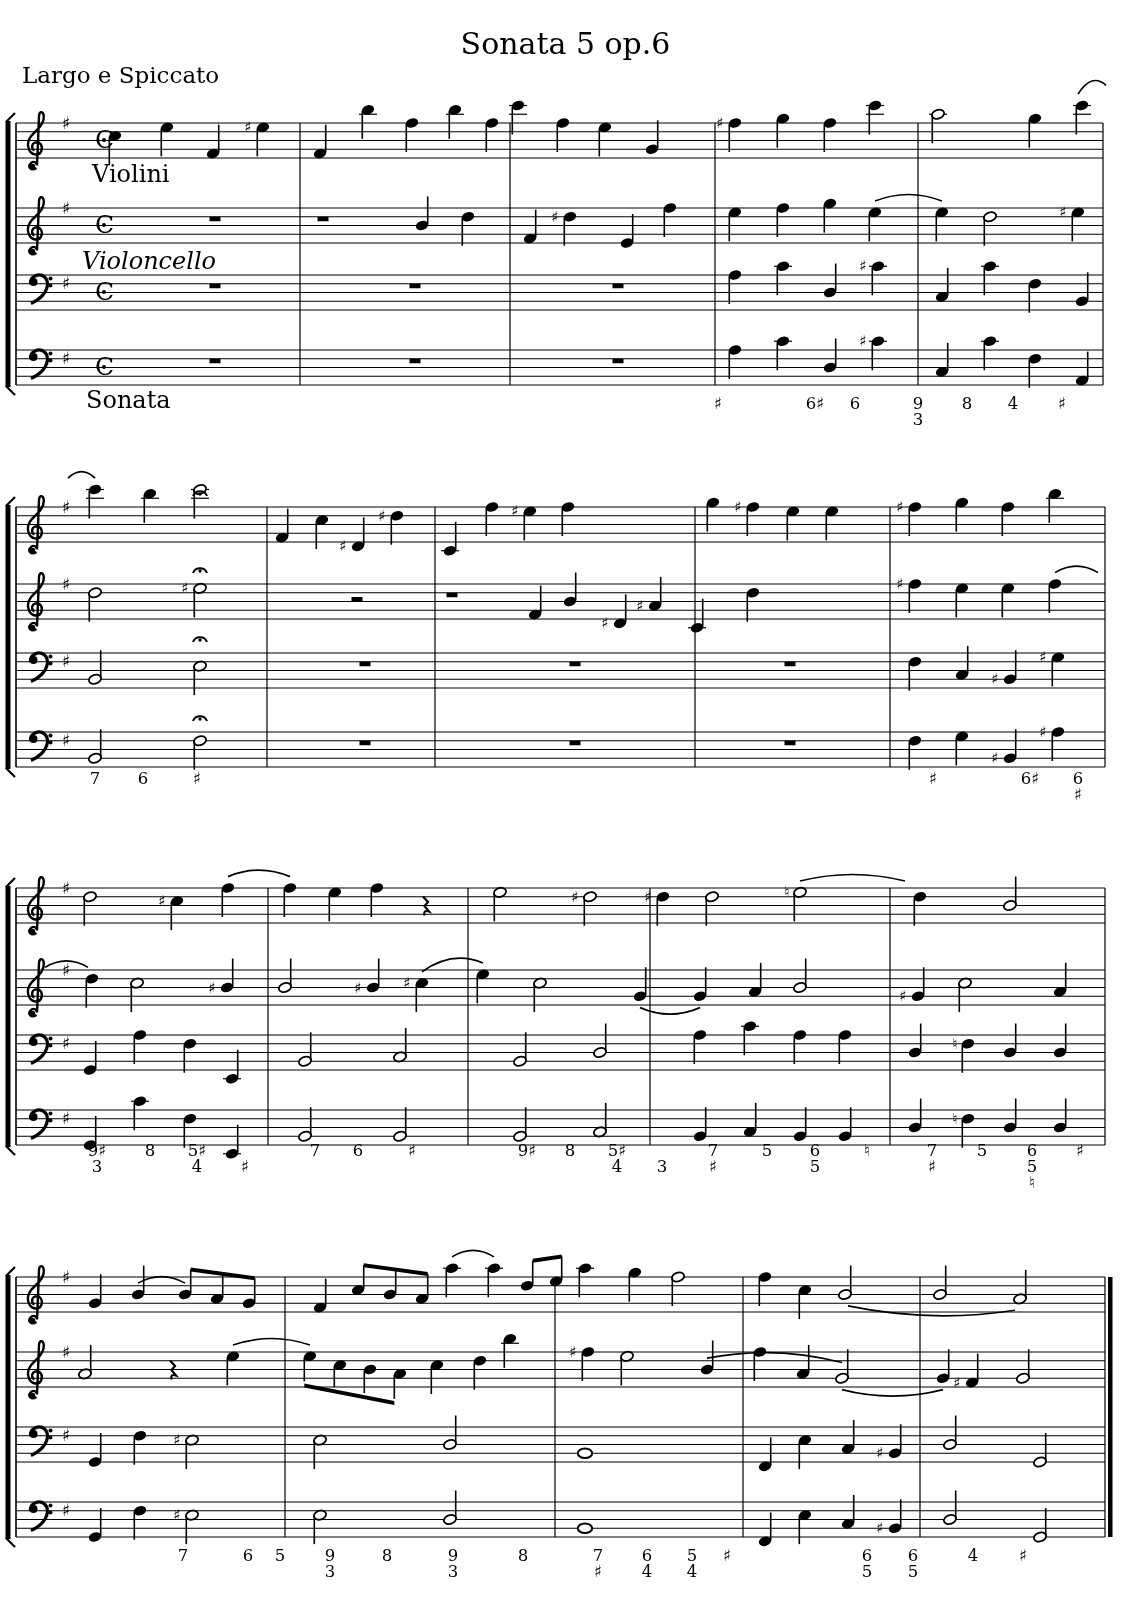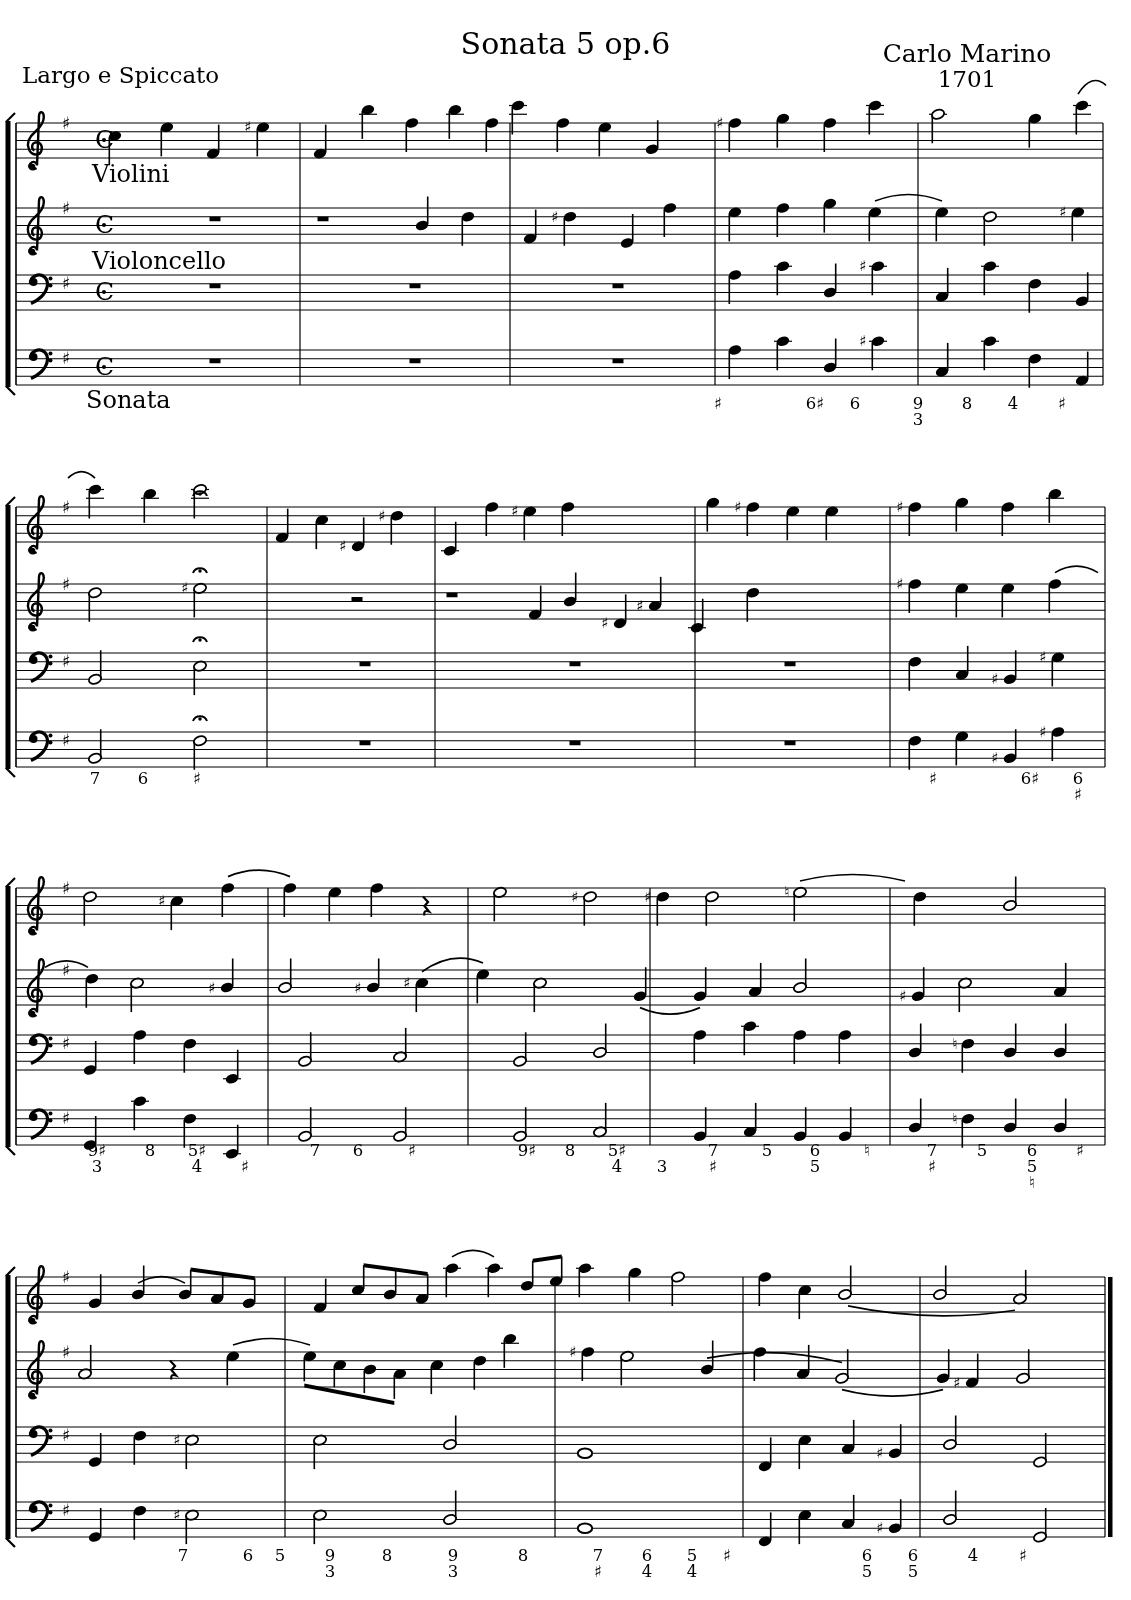--- a/index.html
+++ b/index.html
@@ -6,32 +6,28 @@
   .page{position:relative;width:1131px;height:1600px;background:#fff;color:#000;
         font-family:"DejaVu Serif","Liberation Serif",serif;overflow:hidden;margin-top:20px;}
   .page svg{position:absolute;left:0;top:0;}
   .title{position:absolute;left:0;top:6px;width:1131px;text-align:center;font-size:30px;}
   .composer-block{position:absolute;left:852px;top:20px;width:230px;text-align:center;}
   .composer{font-size:25px;line-height:27px;}
   .year{font-size:23px;line-height:25px;}
   .tempo{position:absolute;left:22px;top:42px;font-size:23px;}
   .ilabel{position:absolute;font-size:24px;}
   .ilabel.v1{left:92px;top:140px;}
-  .ilabel.vc{left:92px;top:227px;}
+  .ilabel.vc{left:82px;top:227px;font-style:italic;}
   .ilabel.org{left:86px;top:366px;}
 </style>
 </head>
 <body>
 
 <div class="page">
   <div class="title">Sonata 5 op.6</div>
-  <div class="composer-block">
-    <div class="composer">Carlo Marino</div>
-    <div class="year">1701</div>
-  </div>
   <div class="tempo">Largo e Spiccato</div>
   <svg id="score-svg" width="1131" height="1600">
       <line x1="16" y1="103" x2="1103" y2="103" stroke="#000" stroke-width="1.1"></line>
       <line x1="16" y1="111.75" x2="1103" y2="111.75" stroke="#000" stroke-width="1.1"></line>
       <line x1="16" y1="120.5" x2="1103" y2="120.5" stroke="#000" stroke-width="1.1"></line>
       <line x1="16" y1="129.25" x2="1103" y2="129.25" stroke="#000" stroke-width="1.1"></line>
       <line x1="16" y1="138" x2="1103" y2="138" stroke="#000" stroke-width="1.1"></line>
       <line x1="16" y1="188" x2="1103" y2="188" stroke="#000" stroke-width="1.1"></line>
       <line x1="16" y1="196.75" x2="1103" y2="196.75" stroke="#000" stroke-width="1.1"></line>
       <line x1="16" y1="205.5" x2="1103" y2="205.5" stroke="#000" stroke-width="1.1"></line>

